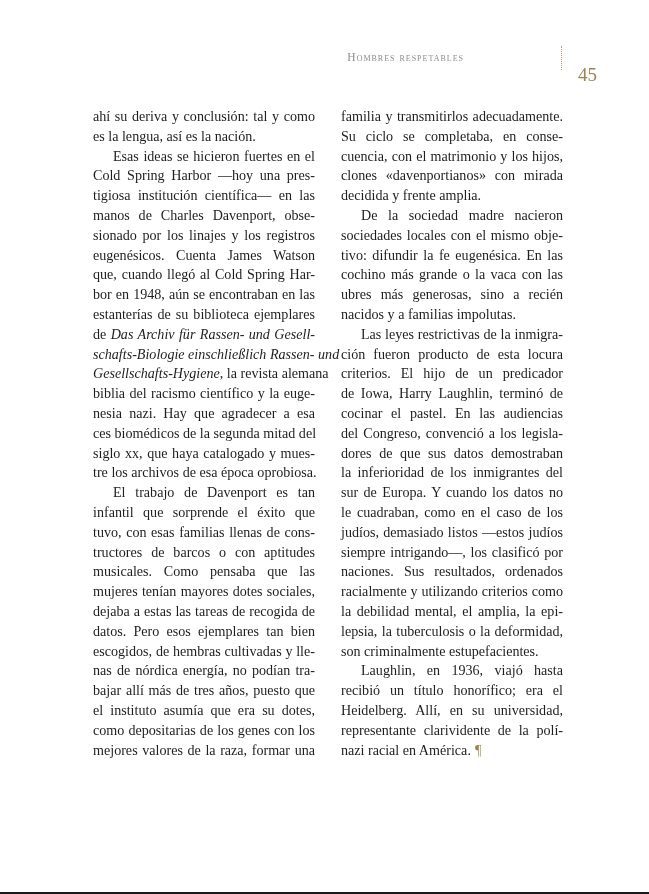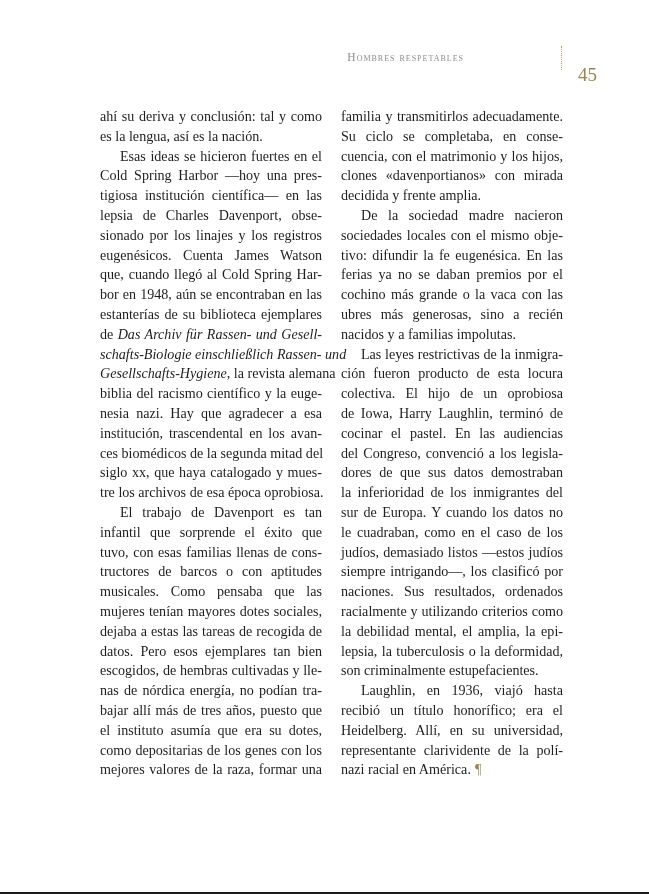--- a/index.html
+++ b/index.html
@@ -20,21 +20,21 @@
     border-left: 1px dotted #b59a6a;
   }
   .page-number {
     position: absolute; left: 578px; top: 0px;
     font-family: "Liberation Serif", serif; font-size: 19px; color: #9a8550; margin-top: 18px;
   }
   .column {
     position: absolute; top: 107px; width: 222px;
     font-size: 14.1px; line-height: 19.8px;
   }
-  .col-left { left: 93px; margin-left: 7px; }
+  .col-left { left: 93px; }
   .col-right { left: 341px; }
   .line {
     display: block; height: 19.8px; white-space: nowrap;
     text-align: justify; text-align-last: justify;
   }
   .line.last { text-align-last: left; }
   .line.indent { text-indent: 20px; }
   .it { font-style: italic; }
   .pilcrow { color: #9a8550; margin-left: 4px; }
   .bottom-bar {
@@ -49,32 +49,31 @@
   <span class="divider"></span>
   <span class="page-number">45</span>
 </div>
 
 <div class="column col-left" id="col-left">
     <span class="line"><span>ahí su deriva y conclusión: tal y como</span></span>
     <span class="line last"><span>es la lengua, así es la nación.</span></span>
     <span class="line indent"><span>Esas ideas se hicieron fuertes en el</span></span>
     <span class="line"><span>Cold Spring Harbor —hoy una pres-</span></span>
     <span class="line"><span>tigiosa institución científica— en las</span></span>
-    <span class="line"><span>lepsia de Charles Davenport, obse-</span></span>
+    <span class="line"><span>manos de Charles Davenport, obse-</span></span>
     <span class="line"><span>sionado por los linajes y los registros</span></span>
     <span class="line"><span>eugenésicos. Cuenta James Watson</span></span>
     <span class="line"><span>que, cuando llegó al Cold Spring Har-</span></span>
     <span class="line"><span>bor en 1948, aún se encontraban en las</span></span>
     <span class="line"><span>estanterías de su biblioteca ejemplares</span></span>
     <span class="line"><span>de </span><span class="it">Das Archiv für Rassen- und Gesell-</span></span>
     <span class="line"><span class="it">schafts-Biologie einschließlich Rassen- und</span></span>
     <span class="line"><span class="it">Gesellschafts-Hygiene</span><span>, la revista alemana</span></span>
     <span class="line"><span>biblia del racismo científico y la euge-</span></span>
     <span class="line"><span>nesia nazi. Hay que agradecer a esa</span></span>
-    <span class="line"><span>institución, trascendental en los avan-</span></span>
     <span class="line"><span>ces biomédicos de la segunda mitad del</span></span>
     <span class="line"><span>siglo xx, que haya catalogado y mues-</span></span>
     <span class="line last"><span>tre los archivos de esa época oprobiosa.</span></span>
     <span class="line indent"><span>El trabajo de Davenport es tan</span></span>
     <span class="line"><span>infantil que sorprende el éxito que</span></span>
     <span class="line"><span>tuvo, con esas familias llenas de cons-</span></span>
     <span class="line"><span>tructores de barcos o con aptitudes</span></span>
     <span class="line"><span>musicales. Como pensaba que las</span></span>
     <span class="line"><span>mujeres tenían mayores dotes sociales,</span></span>
     <span class="line"><span>dejaba a estas las tareas de recogida de</span></span>
@@ -88,27 +87,26 @@
   </div>
 <div class="column col-right" id="col-right">
     <span class="line"><span>familia y transmitirlos adecuadamente.</span></span>
     <span class="line"><span>Su ciclo se completaba, en conse-</span></span>
     <span class="line"><span>cuencia, con el matrimonio y los hijos,</span></span>
     <span class="line"><span>clones «davenportianos» con mirada</span></span>
     <span class="line last"><span>decidida y frente amplia.</span></span>
     <span class="line indent"><span>De la sociedad madre nacieron</span></span>
     <span class="line"><span>sociedades locales con el mismo obje-</span></span>
     <span class="line"><span>tivo: difundir la fe eugenésica. En las</span></span>
-    <span class="line"><span>ferias ya no se daban premios por el</span></span>
     <span class="line"><span>cochino más grande o la vaca con las</span></span>
     <span class="line"><span>ubres más generosas, sino a recién</span></span>
     <span class="line last"><span>nacidos y a familias impolutas.</span></span>
     <span class="line indent"><span>Las leyes restrictivas de la inmigra-</span></span>
     <span class="line"><span>ción fueron producto de esta locura</span></span>
-    <span class="line"><span>colectiva. El hijo de un oprobiosa</span></span>
+    <span class="line"><span>criterios. El hijo de un predicador</span></span>
     <span class="line"><span>de Iowa, Harry Laughlin, terminó de</span></span>
     <span class="line"><span>cocinar el pastel. En las audiencias</span></span>
     <span class="line"><span>del Congreso, convenció a los legisla-</span></span>
     <span class="line"><span>dores de que sus datos demostraban</span></span>
     <span class="line"><span>la inferioridad de los inmigrantes del</span></span>
     <span class="line"><span>sur de Europa. Y cuando los datos no</span></span>
     <span class="line"><span>le cuadraban, como en el caso de los</span></span>
     <span class="line"><span>judíos, demasiado listos —estos judíos</span></span>
     <span class="line"><span>siempre intrigando—, los clasificó por</span></span>
     <span class="line"><span>naciones. Sus resultados, ordenados</span></span>

